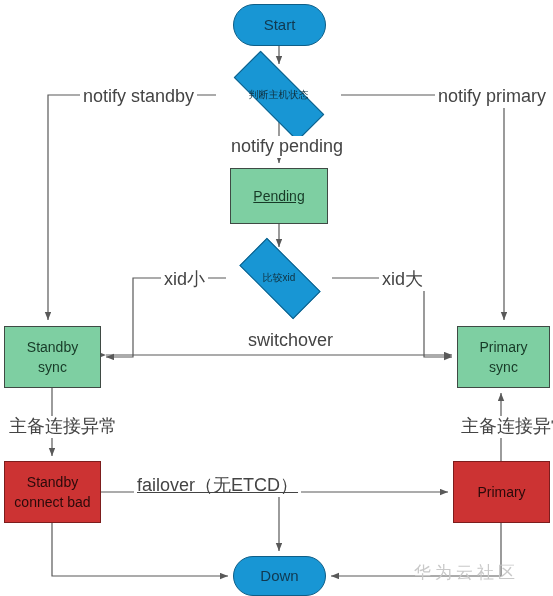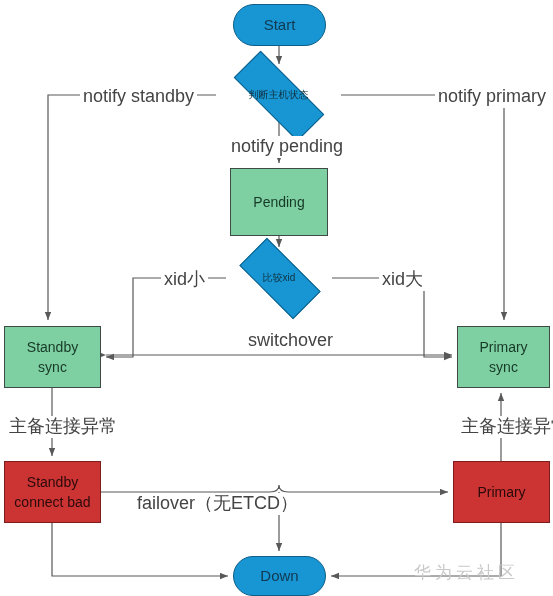--- a/index.html
+++ b/index.html
@@ -146,21 +146,21 @@
 
   <div class="node node-terminator" style="left:233px; top:4px; width:93px; height:42px;">
     <span>Start</span>
   </div>
 
   <div class="diamond-wrap" style="left:216px; top:69px; width:125px; height:52px;">
     <div class="diamond-shape" style="width:88px; height:36px; left:18px; top:8px;"></div>
     <div class="diamond-label">判断主机状态</div>
   </div>
 
-  <div class="node node-process" style="left:230px; top:168px; width:98px; height:68px;">
+  <div class="node node-process" style="left:230px; top:168px; width:98px; height:56px;text-decoration:underline;">
     <span>Pending</span>
   </div>
 
   <div class="diamond-wrap" style="left:226px; top:252px; width:106px; height:52px;">
     <div class="diamond-shape" style="width:74px; height:37px; left:16px; top:7px;"></div>
     <div class="diamond-label">比较xid</div>
   </div>
 
   <div class="node node-process" style="left:4px; top:326px; width:97px; height:62px;">
     <span>Standby</span>
@@ -186,17 +186,17 @@
   </div>
 
   <div class="edge-label" style="left:80px; top:86px;">notify standby</div>
   <div class="edge-label" style="left:435px; top:86px;">notify primary</div>
   <div class="edge-label" style="left:228px; top:136px;">notify pending</div>
   <div class="edge-label" style="left:161px; top:269px;">xid小</div>
   <div class="edge-label" style="left:379px; top:269px;">xid大</div>
   <div class="edge-label" style="left:245px; top:330px;">switchover</div>
   <div class="edge-label" style="left:6px; top:416px;">主备连接异常</div>
   <div class="edge-label" style="left:458px; top:416px;">主备连接异常</div>
-  <div class="edge-label" style="left:134px; top:493px;">failover（无ETCD）</div>
+  <div class="edge-label" style="left:134px; top:475px;text-decoration:underline;">failover（无ETCD）</div>
 
   <div class="watermark" style="left:414px; top:561px;">华为云社区</div>
 
 </div>
 
 </body></html>

